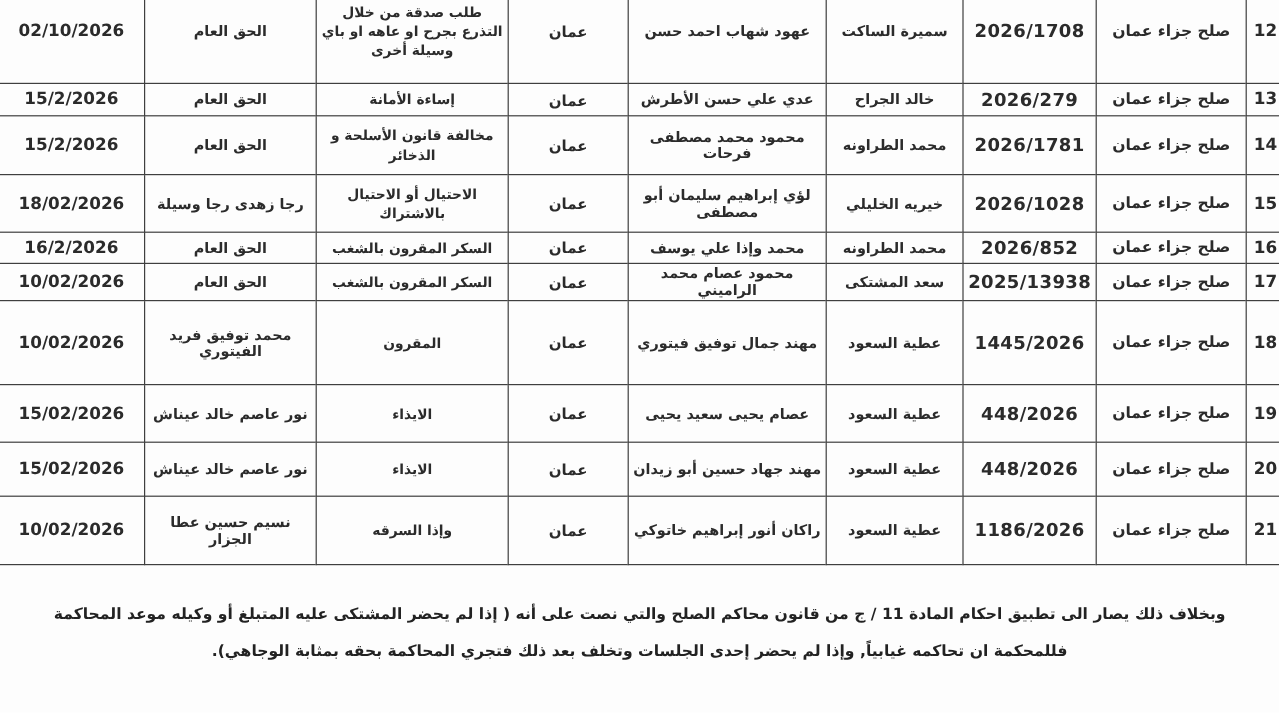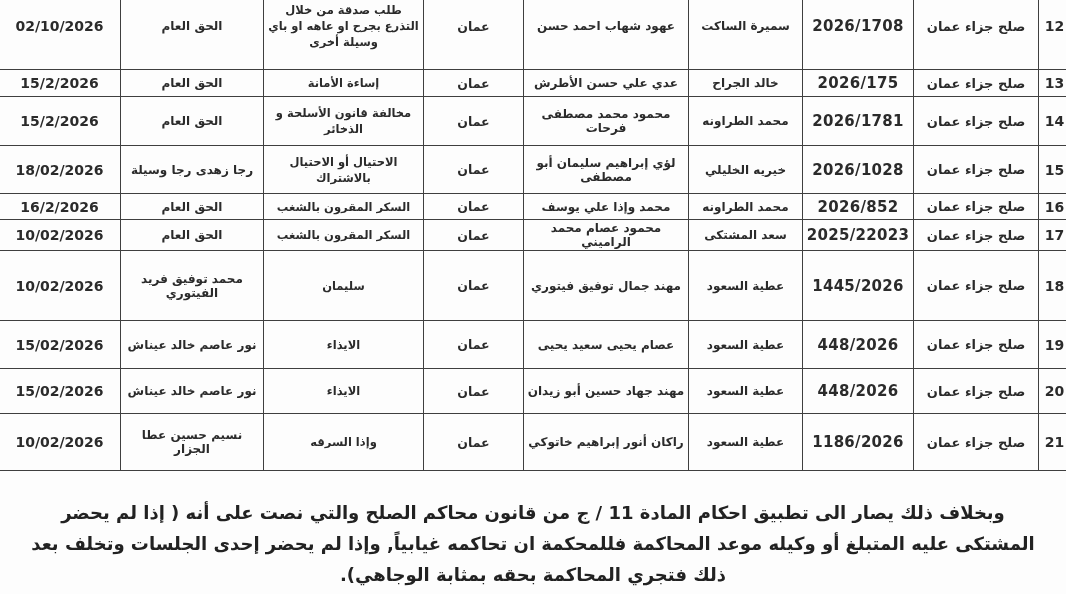--- a/index.html
+++ b/index.html
@@ -56,21 +56,21 @@
   td.low-comp      { vertical-align: bottom; padding-bottom: 6px; }
 
   .footer-note {
     position: absolute;
     top: 497px;
     left: 25px;
     right: 25px;
     direction: rtl;
     text-align: center;
     font-weight: 700;
-    font-size: 18px;
+    font-size: 13px;
     line-height: 31px;
     color: #222222;
   }
 </style>
 </head>
 <body>
 
 <div class="page">
   <div class="table-wrap">
     <table class="schedule">
@@ -93,21 +93,21 @@
             <td class="c-judge">سميرة الساكت</td>
             <td class="c-defendant">عهود شهاب احمد حسن</td>
             <td class="c-city">عمان</td>
             <td class="c-charge">طلب صدقة من خلال التذرع بجرح او عاهه او باي وسيلة أخرى</td>
             <td class="c-complainant">الحق العام</td>
             <td class="c-date">02/10/2026</td>
           </tr>
           <tr style="height: 27px;">
             <td class="c-serial">13</td>
             <td class="c-court">صلح جزاء عمان</td>
-            <td class="c-case_number">2026/175</td>
+            <td class="c-case_number">2026/279</td>
             <td class="c-judge">خالد الجراح</td>
             <td class="c-defendant">عدي علي حسن الأطرش</td>
             <td class="c-city">عمان</td>
             <td class="c-charge">إساءة الأمانة</td>
             <td class="c-complainant">الحق العام</td>
             <td class="c-date">15/2/2026</td>
           </tr>
           <tr style="height: 49px;">
             <td class="c-serial">14</td>
             <td class="c-court">صلح جزاء عمان</td>
@@ -137,36 +137,36 @@
             <td class="c-judge">محمد الطراونه</td>
             <td class="c-defendant">محمد وإذا علي يوسف</td>
             <td class="c-city">عمان</td>
             <td class="c-charge">السكر المقرون بالشغب</td>
             <td class="c-complainant">الحق العام</td>
             <td class="c-date">16/2/2026</td>
           </tr>
           <tr style="height: 31px;">
             <td class="c-serial">17</td>
             <td class="c-court">صلح جزاء عمان</td>
-            <td class="c-case_number">2025/22023</td>
+            <td class="c-case_number">2025/13938</td>
             <td class="c-judge">سعد المشتكى</td>
             <td class="c-defendant">محمود عصام محمد الراميني</td>
             <td class="c-city">عمان</td>
             <td class="c-charge">السكر المقرون بالشغب</td>
             <td class="c-complainant">الحق العام</td>
             <td class="c-date">10/02/2026</td>
           </tr>
           <tr style="height: 70px;">
             <td class="c-serial">18</td>
             <td class="c-court">صلح جزاء عمان</td>
             <td class="c-case_number">1445/2026</td>
             <td class="c-judge">عطية السعود</td>
             <td class="c-defendant">مهند جمال توفيق فيتوري</td>
             <td class="c-city">عمان</td>
-            <td class="c-charge">سليمان</td>
+            <td class="c-charge">المقرون</td>
             <td class="c-complainant low-comp">محمد توفيق فريد الفيتوري</td>
             <td class="c-date">10/02/2026</td>
           </tr>
           <tr style="height: 48px;">
             <td class="c-serial">19</td>
             <td class="c-court">صلح جزاء عمان</td>
             <td class="c-case_number">448/2026</td>
             <td class="c-judge">عطية السعود</td>
             <td class="c-defendant">عصام يحيى سعيد يحيى</td>
             <td class="c-city">عمان</td>

